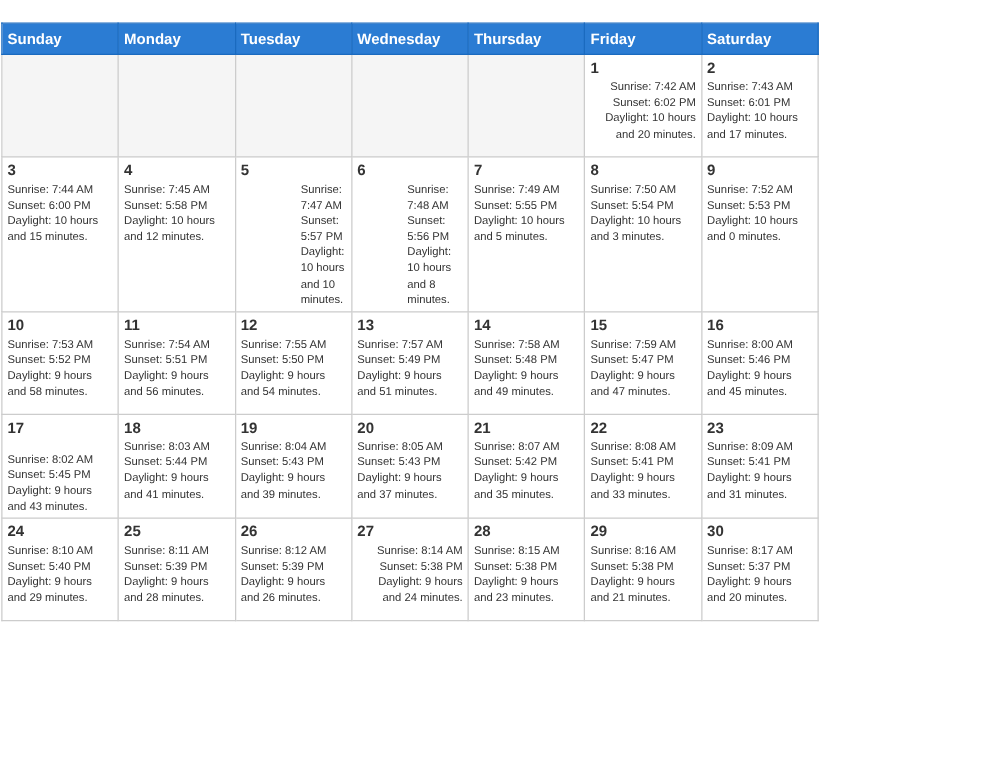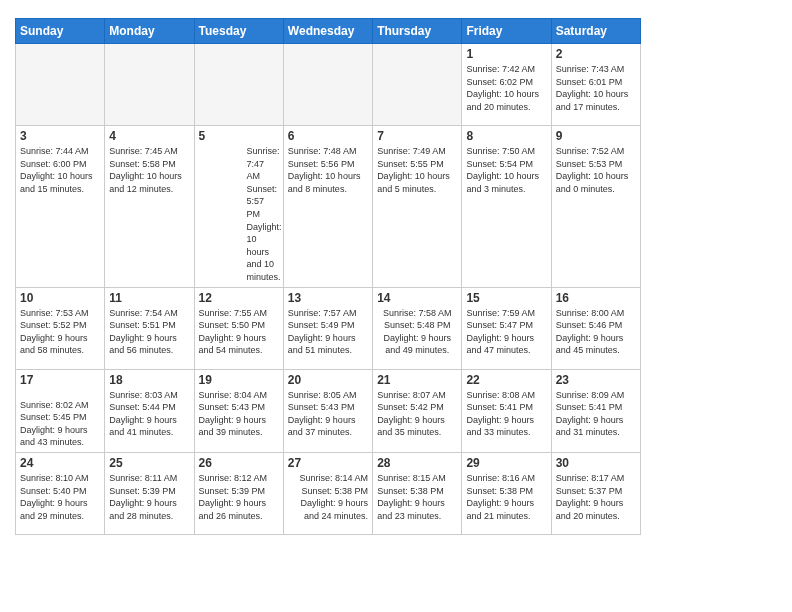--- a/index.html
+++ b/index.html
@@ -5,21 +5,21 @@
     * { margin: 0; padding: 0; box-sizing: border-box; }
     body {
       font-family: Arial, sans-serif;
       background: #fff;
       width: 792px;
       height: 612px;
       overflow: hidden;
     }
     .container {
       width: 656px;
-      padding: 10px 15px;
+      padding: 10px 1px;
     }
     .header {
       display: flex;
       justify-content: space-between;
       align-items: flex-start;
       margin-bottom: 8px;
     }
     .logo {
       display: flex;
       align-items: center;
@@ -110,21 +110,21 @@
     </thead>
     <tbody id="calendar-body">
     <tr>
           <td class="empty"></td>
           <td class="empty"></td>
           <td class="empty"></td>
           <td class="empty"></td>
           <td class="empty"></td>
           <td>
             <span class="day-number">1</span>
-            <div class="day-info" style="white-space: pre-line;">Sunrise: 7:42 AM
+            <div class="day-info" style="white-space: pre-line; text-align: right;">Sunrise: 7:42 AM
 Sunset: 6:02 PM
 Daylight: 10 hours
 and 20 minutes.</div>
           </td>
           <td>
             <span class="day-number">2</span>
             <div class="day-info" style="white-space: pre-line;">Sunrise: 7:43 AM
 Sunset: 6:01 PM
 Daylight: 10 hours
 and 17 minutes.</div>
@@ -147,21 +147,21 @@
           </td>
           <td>
             <span class="day-number">5</span>
             <div class="day-info" style="white-space: pre-line; margin-left: 48px;">Sunrise: 7:47 AM
 Sunset: 5:57 PM
 Daylight: 10 hours
 and 10 minutes.</div>
           </td>
           <td>
             <span class="day-number">6</span>
-            <div class="day-info" style="white-space: pre-line;">Sunrise: 7:48 AM
+            <div class="day-info" style="white-space: pre-line; margin-left: 40px;">Sunrise: 7:48 AM
 Sunset: 5:56 PM
 Daylight: 10 hours
 and 8 minutes.</div>
           </td>
           <td>
             <span class="day-number">7</span>
             <div class="day-info" style="white-space: pre-line;">Sunrise: 7:49 AM
 Sunset: 5:55 PM
 Daylight: 10 hours
 and 5 minutes.</div>
@@ -205,21 +205,21 @@
           </td>
           <td>
             <span class="day-number">13</span>
             <div class="day-info" style="white-space: pre-line;">Sunrise: 7:57 AM
 Sunset: 5:49 PM
 Daylight: 9 hours
 and 51 minutes.</div>
           </td>
           <td>
             <span class="day-number">14</span>
-            <div class="day-info" style="white-space: pre-line; text-align: center;">Sunrise: 7:58 AM
+            <div class="day-info" style="white-space: pre-line;">Sunrise: 7:58 AM
 Sunset: 5:48 PM
 Daylight: 9 hours
 and 49 minutes.</div>
           </td>
           <td>
             <span class="day-number">15</span>
             <div class="day-info" style="white-space: pre-line;">Sunrise: 7:59 AM
 Sunset: 5:47 PM
 Daylight: 9 hours
 and 47 minutes.</div>

